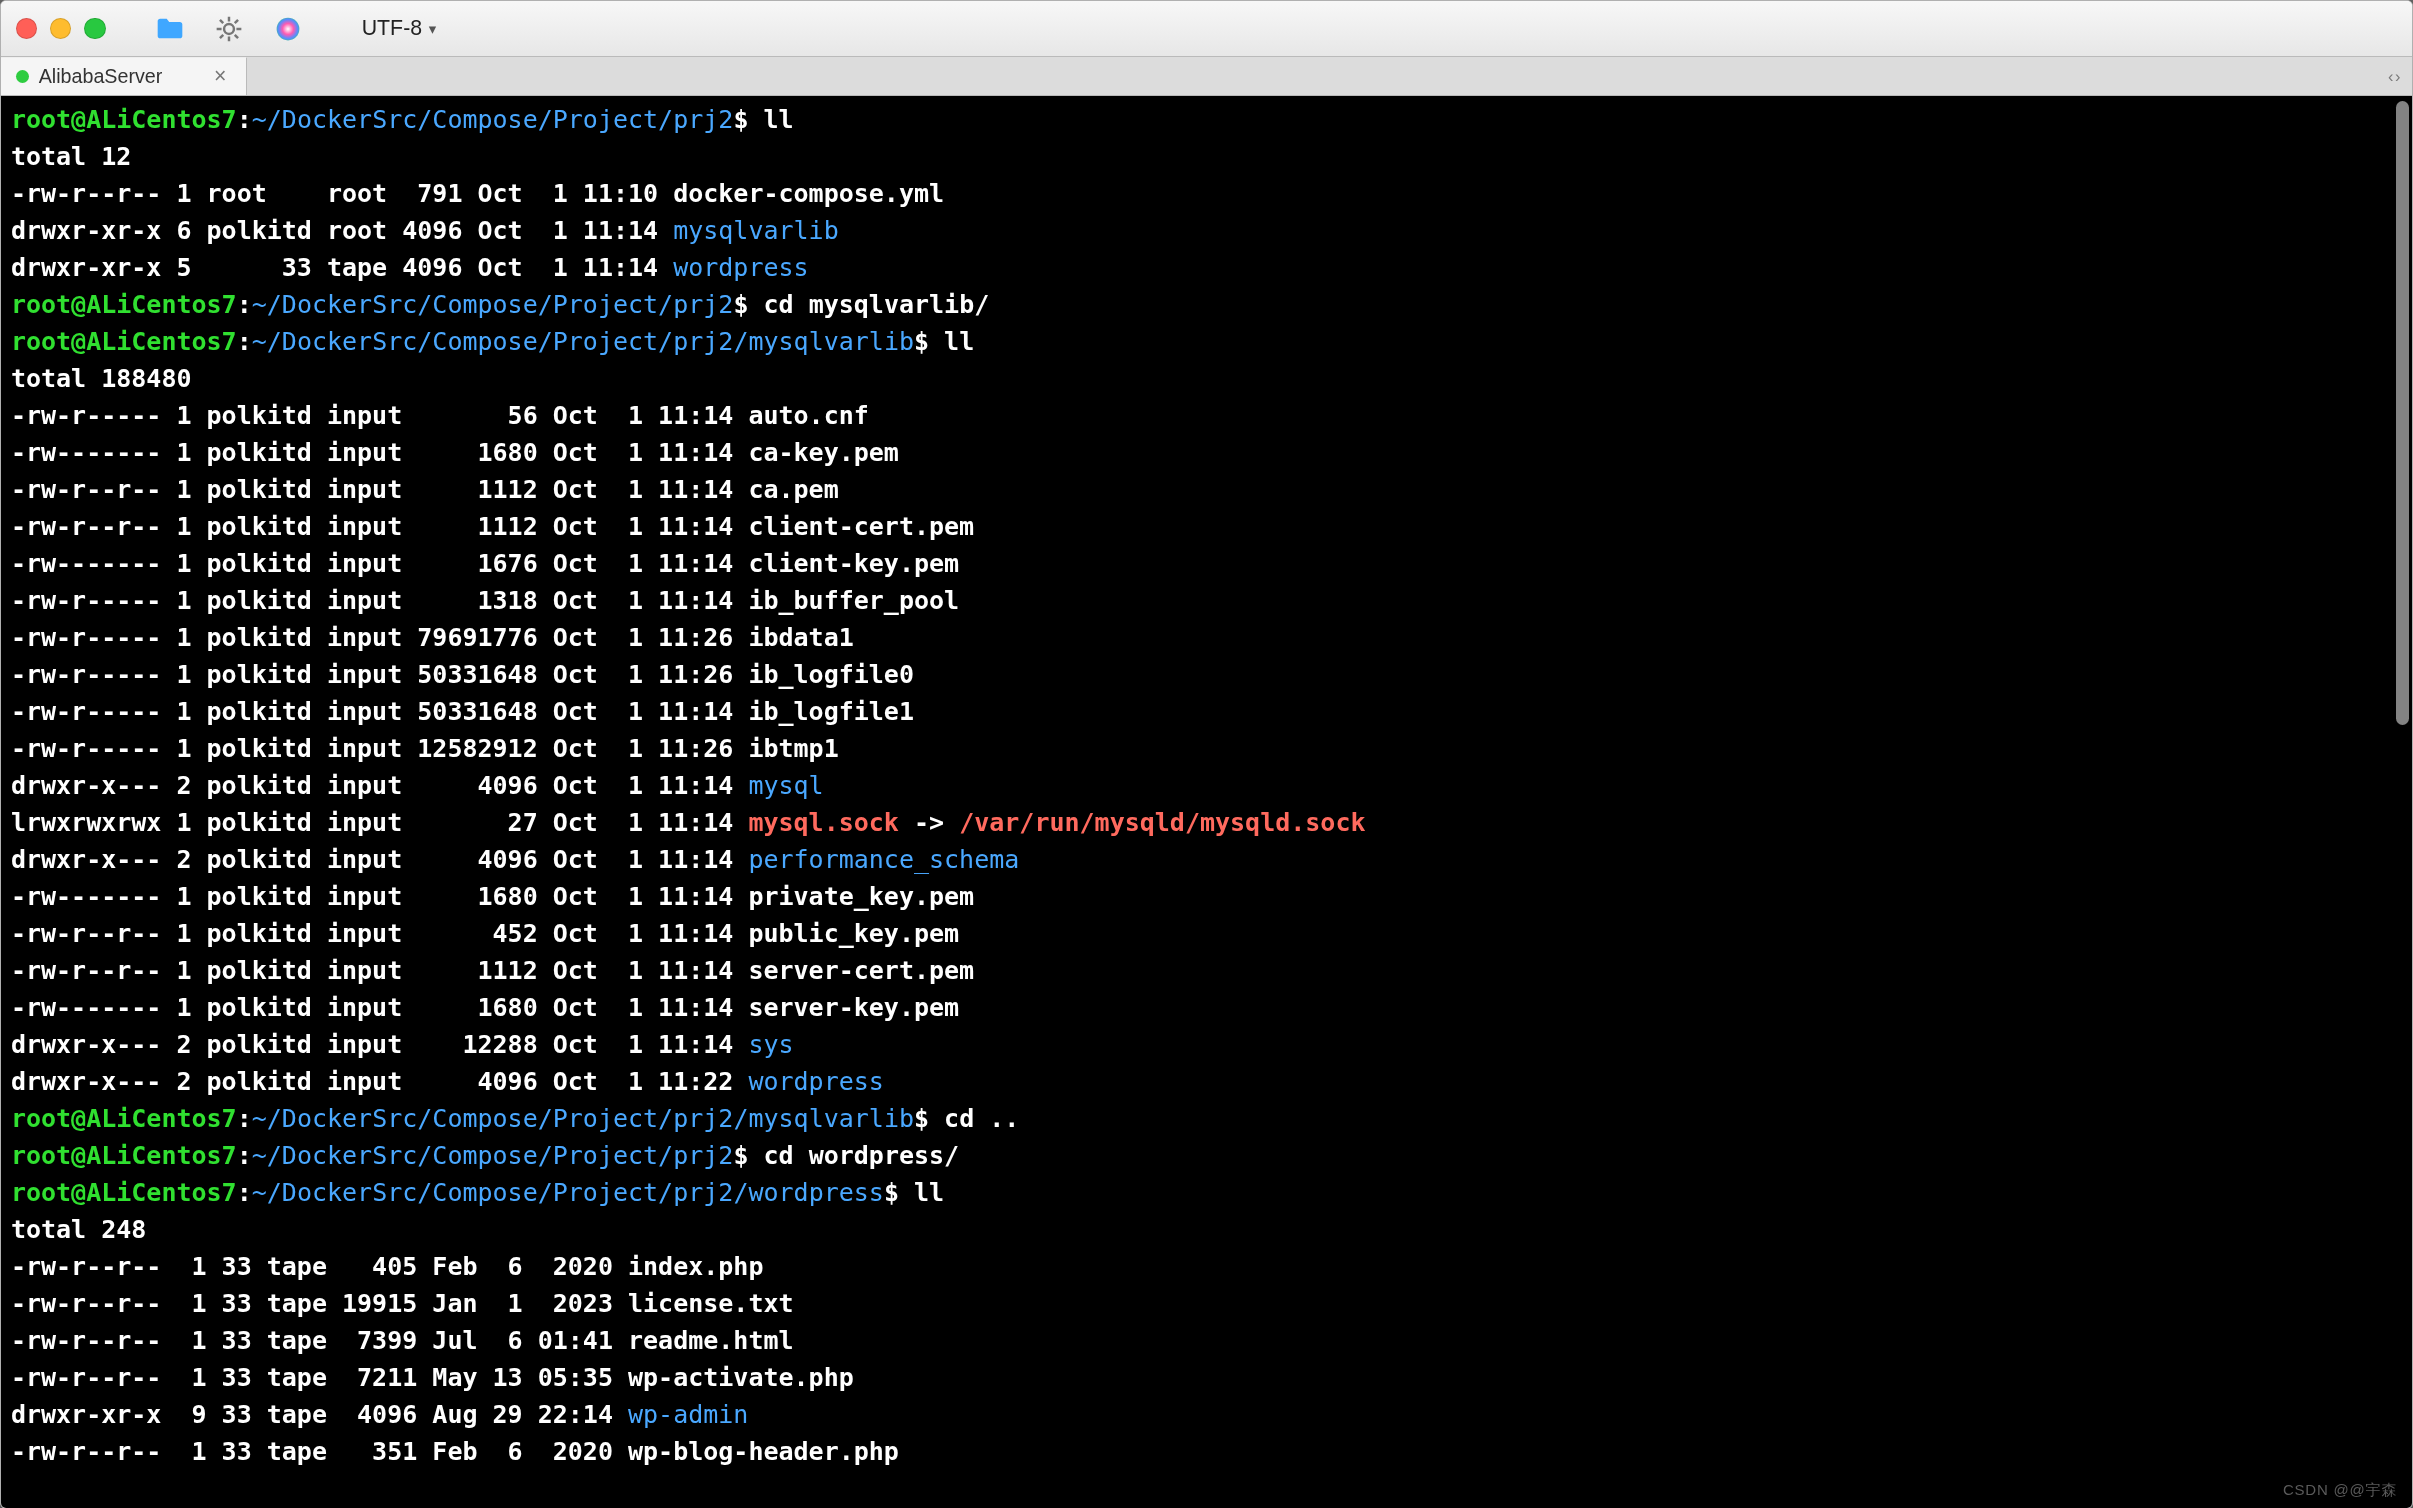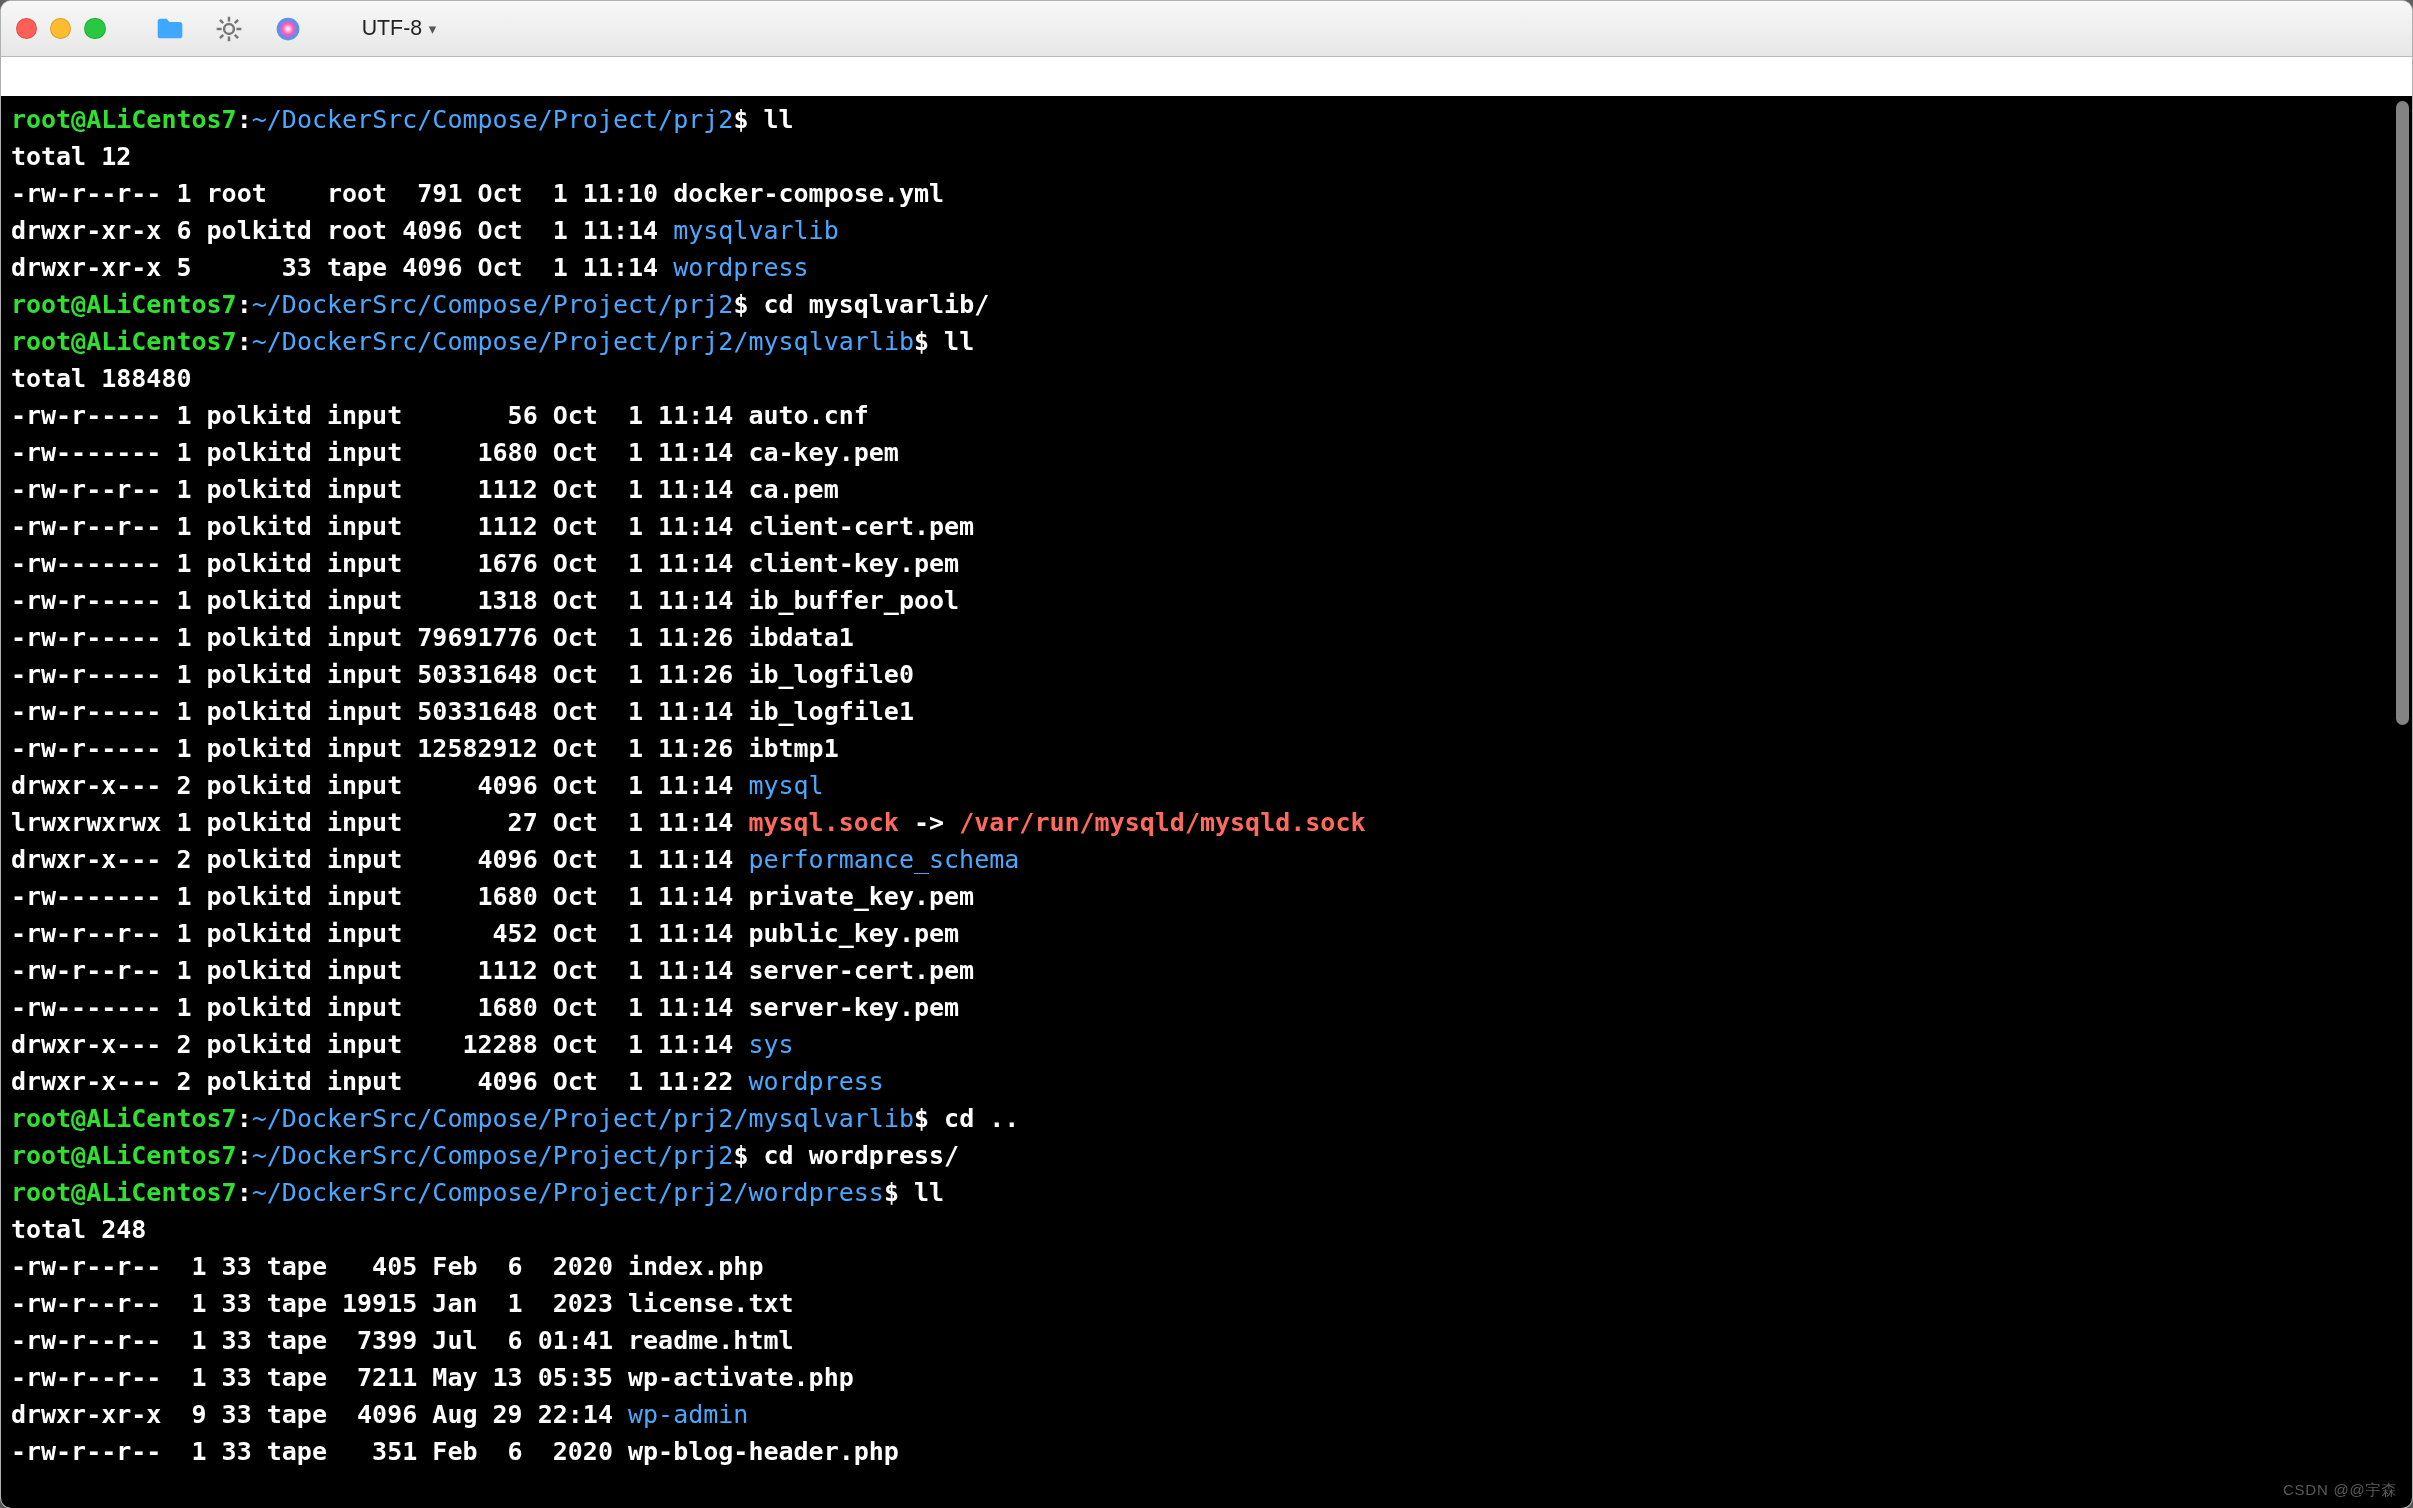--- a/index.html
+++ b/index.html
@@ -11,21 +11,21 @@
     --term-fg:#ffffff;
     --green:#30e030;
     --blue:#4aa8ff;
     --cyan:#29b8db;
     --red:#ff6a5e;
     --scroll-thumb:#9a9a9a;
   }
   *{box-sizing:border-box;}
   html,body{margin:0;padding:0;width:2413px;height:1509px;font-family:-apple-system,BlinkMacSystemFont,"Helvetica Neue",Arial,sans-serif;background:#666;}
   .window{
-    width:2413px;height:1509px;border-radius:11px;overflow:hidden;
+    width:2413px;height:1509px;border-radius:6px;overflow:hidden;
     background:#fff;border:0.8px solid #b0b0b0;position:relative;
     box-shadow:0 16.4px 49px rgba(0,0,0,.35);
   }
   
   .toolbar{
     height:56px;background:linear-gradient(#f7f7f7,#e7e7e7);
     border-bottom:0.8px solid var(--border);
     display:flex;align-items:center;padding:0 14.8px;gap:24.6px;
   }
   .traffic{display:flex;gap:13px;align-items:center;}
@@ -131,20 +131,31 @@
             <circle cx="16" cy="16" r="14" fill="url(#cg)"></circle>
           </svg>
       </div>
     </div>
     <div class="encoding">
       <span>UTF-8</span>
       <span class="chev">▾</span>
     </div>
   </div>
 
+  <div class="tabbar">
+    <div class="tab">
+      <span class="tab-dot"></span>
+      <span>AlibabaServer</span>
+      <span class="tab-close">×</span>
+    </div>
+    <div class="chevrons">
+      <span class="ch">‹</span>
+      <span class="ch">›</span>
+    </div>
+  </div>
 
   <div class="terminal" id="term"><span class="row"><span class="g">root@ALiCentos7</span><span class="w">:</span><span class="b">~/DockerSrc/Compose/Project/prj2</span><span class="w">$ ll</span></span><span class="row"><span class="w">total 12</span></span><span class="row"><span class="w">-rw-r--r-- 1 root    root  791 Oct  1 11:10 </span><span class="w">docker-compose.yml</span></span><span class="row"><span class="w">drwxr-xr-x 6 polkitd root 4096 Oct  1 11:14 </span><span class="b">mysqlvarlib</span></span><span class="row"><span class="w">drwxr-xr-x 5      33 tape 4096 Oct  1 11:14 </span><span class="b">wordpress</span></span><span class="row"><span class="g">root@ALiCentos7</span><span class="w">:</span><span class="b">~/DockerSrc/Compose/Project/prj2</span><span class="w">$ cd mysqlvarlib/</span></span><span class="row"><span class="g">root@ALiCentos7</span><span class="w">:</span><span class="b">~/DockerSrc/Compose/Project/prj2/mysqlvarlib</span><span class="w">$ ll</span></span><span class="row"><span class="w">total 188480</span></span><span class="row"><span class="w">-rw-r----- 1 polkitd input       56 Oct  1 11:14 </span><span class="w">auto.cnf</span></span><span class="row"><span class="w">-rw------- 1 polkitd input     1680 Oct  1 11:14 </span><span class="w">ca-key.pem</span></span><span class="row"><span class="w">-rw-r--r-- 1 polkitd input     1112 Oct  1 11:14 </span><span class="w">ca.pem</span></span><span class="row"><span class="w">-rw-r--r-- 1 polkitd input     1112 Oct  1 11:14 </span><span class="w">client-cert.pem</span></span><span class="row"><span class="w">-rw------- 1 polkitd input     1676 Oct  1 11:14 </span><span class="w">client-key.pem</span></span><span class="row"><span class="w">-rw-r----- 1 polkitd input     1318 Oct  1 11:14 </span><span class="w">ib_buffer_pool</span></span><span class="row"><span class="w">-rw-r----- 1 polkitd input 79691776 Oct  1 11:26 </span><span class="w">ibdata1</span></span><span class="row"><span class="w">-rw-r----- 1 polkitd input 50331648 Oct  1 11:26 </span><span class="w">ib_logfile0</span></span><span class="row"><span class="w">-rw-r----- 1 polkitd input 50331648 Oct  1 11:14 </span><span class="w">ib_logfile1</span></span><span class="row"><span class="w">-rw-r----- 1 polkitd input 12582912 Oct  1 11:26 </span><span class="w">ibtmp1</span></span><span class="row"><span class="w">drwxr-x--- 2 polkitd input     4096 Oct  1 11:14 </span><span class="b">mysql</span></span><span class="row"><span class="w">lrwxrwxrwx 1 polkitd input       27 Oct  1 11:14 </span><span class="r">mysql.sock</span><span class="w"> -&gt; </span><span class="r">/var/run/mysqld/mysqld.sock</span></span><span class="row"><span class="w">drwxr-x--- 2 polkitd input     4096 Oct  1 11:14 </span><span class="b">performance_schema</span></span><span class="row"><span class="w">-rw------- 1 polkitd input     1680 Oct  1 11:14 </span><span class="w">private_key.pem</span></span><span class="row"><span class="w">-rw-r--r-- 1 polkitd input      452 Oct  1 11:14 </span><span class="w">public_key.pem</span></span><span class="row"><span class="w">-rw-r--r-- 1 polkitd input     1112 Oct  1 11:14 </span><span class="w">server-cert.pem</span></span><span class="row"><span class="w">-rw------- 1 polkitd input     1680 Oct  1 11:14 </span><span class="w">server-key.pem</span></span><span class="row"><span class="w">drwxr-x--- 2 polkitd input    12288 Oct  1 11:14 </span><span class="b">sys</span></span><span class="row"><span class="w">drwxr-x--- 2 polkitd input     4096 Oct  1 11:22 </span><span class="b">wordpress</span></span><span class="row"><span class="g">root@ALiCentos7</span><span class="w">:</span><span class="b">~/DockerSrc/Compose/Project/prj2/mysqlvarlib</span><span class="w">$ cd ..</span></span><span class="row"><span class="g">root@ALiCentos7</span><span class="w">:</span><span class="b">~/DockerSrc/Compose/Project/prj2</span><span class="w">$ cd wordpress/</span></span><span class="row"><span class="g">root@ALiCentos7</span><span class="w">:</span><span class="b">~/DockerSrc/Compose/Project/prj2/wordpress</span><span class="w">$ ll</span></span><span class="row"><span class="w">total 248</span></span><span class="row"><span class="w">-rw-r--r--  1 33 tape   405 Feb  6  2020 </span><span class="w">index.php</span></span><span class="row"><span class="w">-rw-r--r--  1 33 tape 19915 Jan  1  2023 </span><span class="w">license.txt</span></span><span class="row"><span class="w">-rw-r--r--  1 33 tape  7399 Jul  6 01:41 </span><span class="w">readme.html</span></span><span class="row"><span class="w">-rw-r--r--  1 33 tape  7211 May 13 05:35 </span><span class="w">wp-activate.php</span></span><span class="row"><span class="w">drwxr-xr-x  9 33 tape  4096 Aug 29 22:14 </span><span class="b">wp-admin</span></span><span class="row"><span class="w">-rw-r--r--  1 33 tape   351 Feb  6  2020 </span><span class="w">wp-blog-header.php</span></span></div>
 
   <div class="vscroll">
     <div class="thumb"></div>
   </div>
 
   <div class="watermark">CSDN @@宇森</div>
 </div>
 

